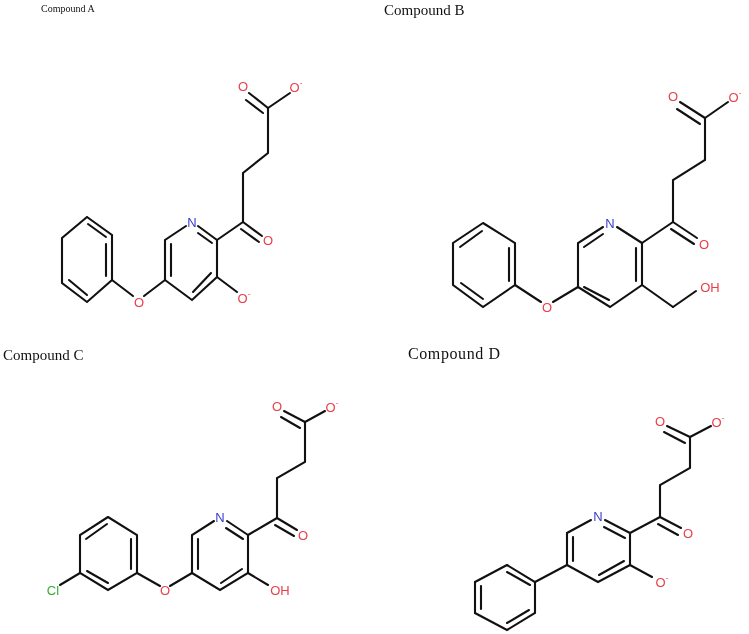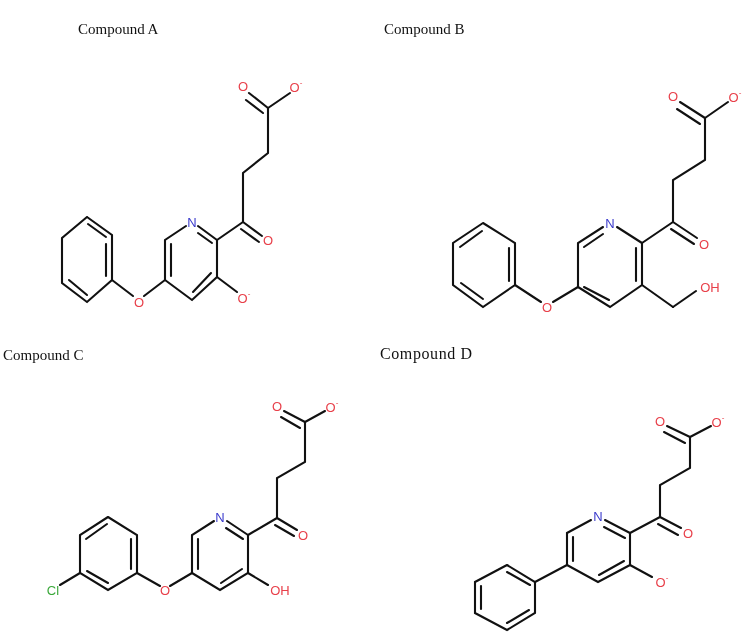--- a/index.html
+++ b/index.html
@@ -1,21 +1,21 @@
 <!DOCTYPE html>
 <html><head>
 <meta charset="utf-8">
 <style>
   html, body { margin: 0; padding: 0; background: #ffffff; }
   body { width: 749px; height: 634px; position: relative; overflow: hidden; }
   .label { position: absolute; font-family: "Liberation Serif", serif; color: #111; white-space: nowrap; }
-  .label-a { left: 41px; top: 21px; font-size: 15px; margin-left: 37px; }
-  .label-b { left: 384px; top: 21px; font-size: 15px; }
+  .label-a { left: 41px; top: 3px; font-size: 10px; }
+  .label-b { left: 384px; top: 2px; font-size: 15px; }
   .label-c { left: 3px; top: 347px; font-size: 15px; }
-  .label-d { left: 380px; top: 345px; font-size: 16px; letter-spacing: 0.6px; }
+  .label-d { left: 408px; top: 345px; font-size: 16px; letter-spacing: 0.6px; }
   svg.mol { position: absolute; left: 0; top: 0; }
   .b { stroke: #111; stroke-width: 2.1; fill: none; stroke-linecap: round; }
   .at { font-family: "Liberation Sans", sans-serif; font-size: 13px; text-anchor: middle; dominant-baseline: central; }
   .O { fill: #e8404a; }
   .N { fill: #3a3acc; }
   .Cl { fill: #3aa83a; }
   .sup { font-size: 8px; }
 </style>
 </head>
 <body>

